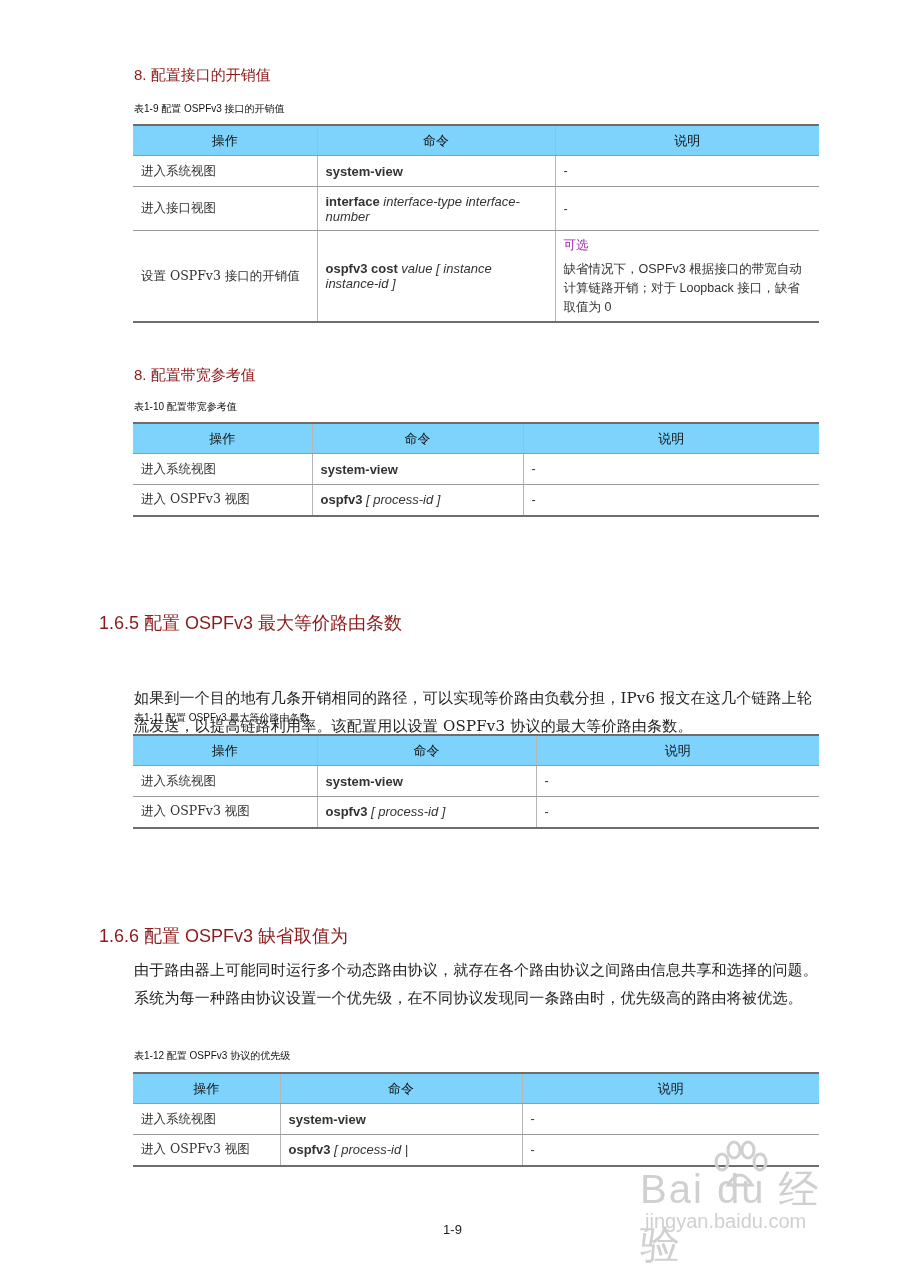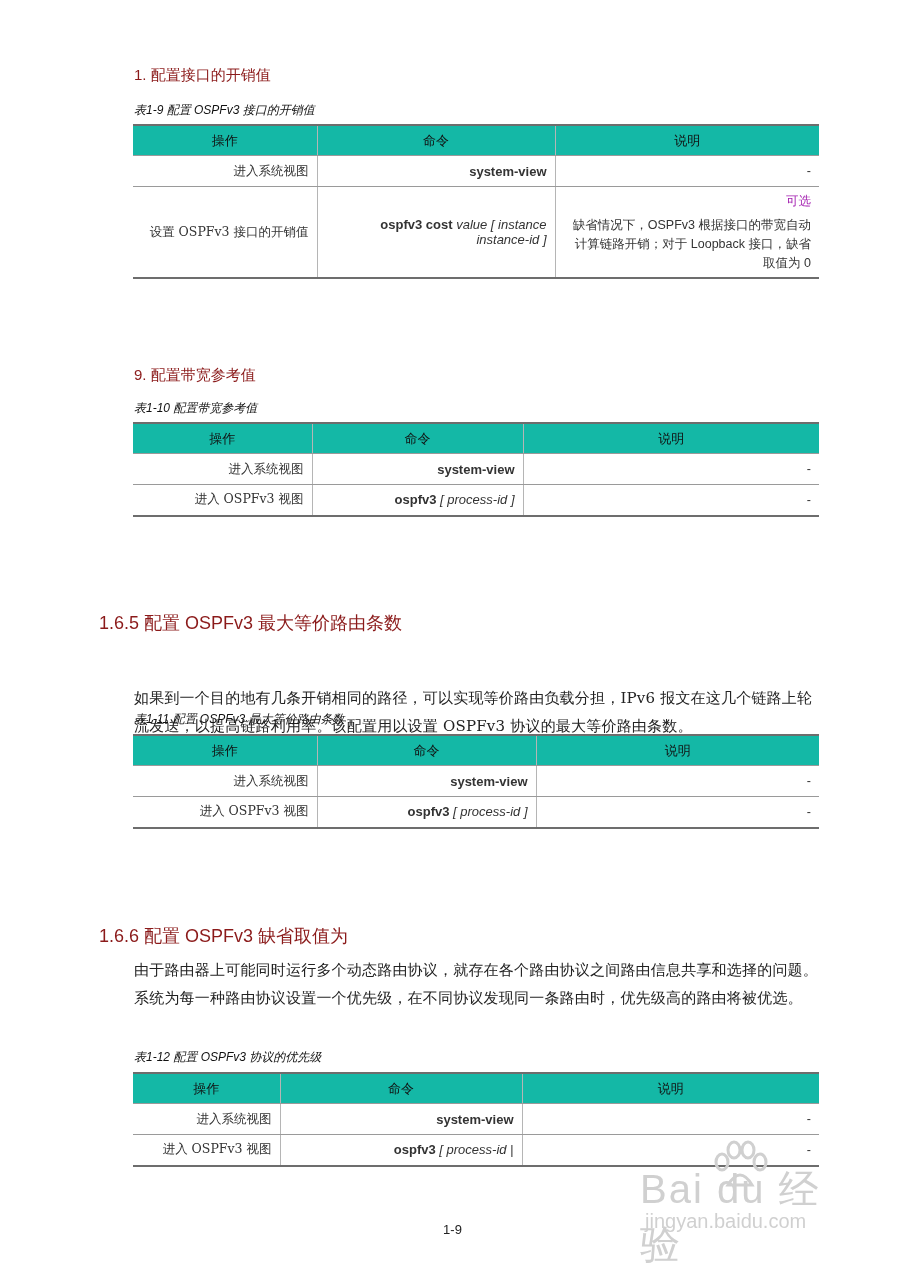--- a/index.html
+++ b/index.html
@@ -3,81 +3,86 @@
 <meta charset="utf-8">
 <style>
   html, body { margin: 0; padding: 0; }
   body {
     width: 905px; height: 1280px; background: #ffffff; position: relative;
     font-family: "Liberation Sans", "DejaVu Sans", sans-serif; color: #1a1a1a;
     overflow: hidden;
   }
   .h3 { position: absolute; left: 134px; font-size: 15px; color: #8b1a1a; }
   .h2 { position: absolute; left: 99px; font-size: 18px; color: #8b1a1a; }
-  .caption { position: absolute; left: 134px; font-size: 12px; color: #111; font-style: italic; }
+  .caption { position: absolute; left: 134px; font-size: 10px; color: #111; }
   .para { position: absolute; left: 134px; width: 690px; font-size: 15px; line-height: 28px; color: #222; font-family: "DejaVu Serif", "Liberation Serif", serif; letter-spacing: 0.2px; }
   table.t {
     position: absolute; left: 133px; width: 686px; border-collapse: collapse;
     font-size: 13px; border-top: 2px solid #6d6d6d; border-bottom: 2px solid #6d6d6d;
   }
   table.t th {
-    background: #14b8a6; font-weight: normal; height: 29px; text-align: center;
+    background: #7dd3fc; font-weight: normal; height: 29px; text-align: center;
     border-bottom: 1px solid #9a9a9a; border-right: 1px solid #b5b5b5; padding: 0 8px; color:#111;
   }
   table.t th:last-child, table.t td:last-child { border-right: none; }
   table.t td {
     border-bottom: 1px solid #9a9a9a; border-right: 1px solid #b5b5b5;
-    padding: 4px 8px; vertical-align: middle; color: #333; text-align: right;
+    padding: 4px 8px; vertical-align: middle; color: #333;
   }
   table.t tr:last-child td { border-bottom: none; }
   td.op { font-family: "DejaVu Serif", "Liberation Serif", serif; font-size: 12.5px; color: #444; }
   td.cmd { color: #111; }
   td.desc { font-size: 12.5px; color: #333; }
   b { font-weight: bold; }
   .desc p { margin: 0; line-height: 19px; }
   .desc p.opt { margin-bottom: 6px; font-family: "DejaVu Serif", "Liberation Serif", serif; color:#a21caf; }
   .pagenum { position: absolute; left: 0; width: 905px; text-align: center; top: 1222px; font-size: 13px; color:#222; }
   .watermark { position: absolute; left: 640px; top: 1140px; width: 220px; height: 95px; color: #d4d4d4; }
   .wm-big { position: absolute; left: 0; top: 22px; font-size: 40px; font-weight: normal; letter-spacing: 2px; color:#d0d0d0; }
   .wm-small { position: absolute; left: 5px; top: 70px; font-size: 20px; color:#d0d0d0; }
 </style>
 </head>
 <body>
 
-<div class="h3" style="top:66px;">1. 配置接口的开销值</div>
+<div class="h3" style="top:66px;">8. 配置接口的开销值</div>
 <div class="caption" style="top:102px;">表1-9 配置 OSPFv3 接口的开销值</div>
 <table class="t" style="top:124px;">
   <colgroup>
       <col style="width:184px">
       <col style="width:238px">
       <col>
     </colgroup>
   <tbody>
       <tr>
     <th>操作</th>
     <th>命令</th>
     <th>说明</th>
   </tr>
   <tr style="height:31px">
     <td class="op">进入系统视图</td>
     <td class="cmd"><b>system-view</b></td>
     <td class="desc">-</td>
   </tr>
+  <tr style="height:44px">
+    <td class="op">进入接口视图</td>
+    <td class="cmd"><b>interface</b><i> interface-type interface-number</i></td>
+    <td class="desc">-</td>
+  </tr>
   <tr style="height:90px">
     <td class="op">设置 OSPFv3 接口的开销值</td>
     <td class="cmd"><b>ospfv3 cost</b><i> value [ instance instance-id ]</i></td>
     <td class="desc">
       <p class="opt">可选</p>
       <p>缺省情况下，OSPFv3 根据接口的带宽自动计算链路开销；对于 Loopback 接口，缺省取值为 0</p>
     </td>
   </tr>
 </tbody>
   </table>
 
-<div class="h3" style="top:366px;">9. 配置带宽参考值</div>
+<div class="h3" style="top:366px;">8. 配置带宽参考值</div>
 <div class="caption" style="top:400px;">表1-10 配置带宽参考值</div>
 <table class="t" style="top:422px;">
   <colgroup>
       <col style="width:179px">
       <col style="width:211px">
       <col>
     </colgroup>
   <tbody>
       <tr>
     <th>操作</th>

